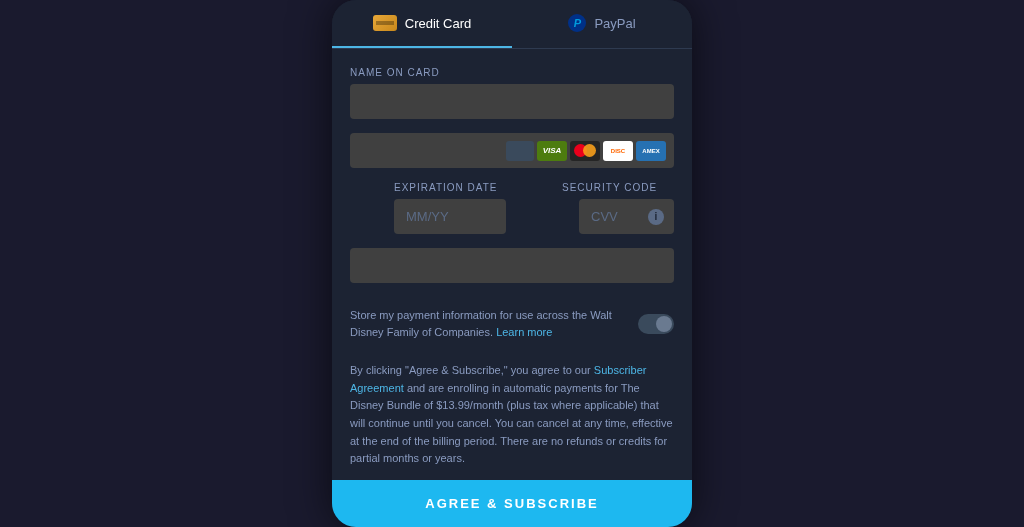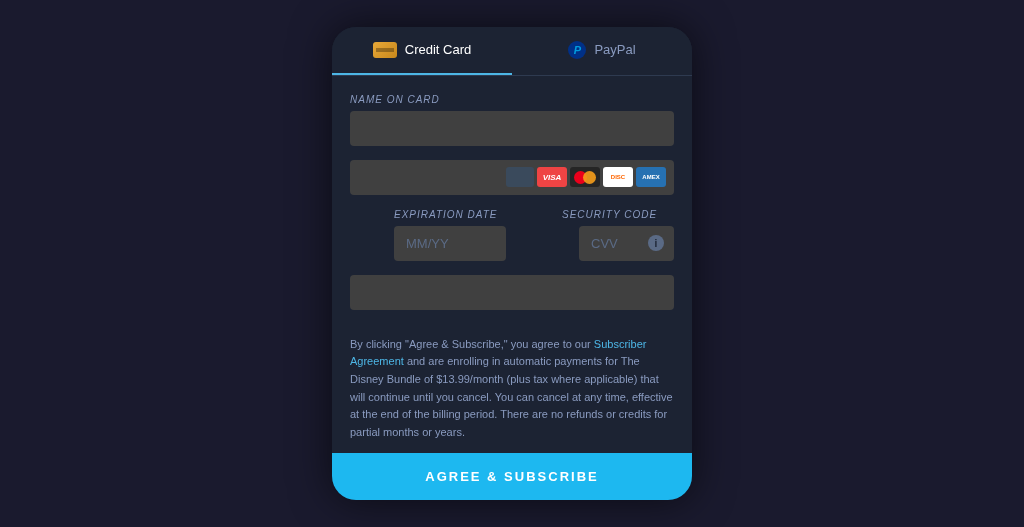--- a/index.html
+++ b/index.html
@@ -97,21 +97,20 @@
       margin-bottom: 14px;
     }
 
     .form-label {
       font-size: 10px;
       color: #8a9bc0;
       letter-spacing: 1px;
       text-transform: uppercase;
       margin-bottom: 6px;
       display: block;
-      font-style: italic;
     }
 
     .form-input {
       width: 100%;
       background: #404040;
       border: none;
       border-radius: 4px;
       padding: 10px 12px;
       color: #ffffff;
       font-size: 13px;
@@ -170,21 +169,21 @@
       position: absolute;
       right: 4px;
       width: 13px;
       height: 13px;
       background: #f79e1b;
       border-radius: 50%;
       opacity: 0.9;
     }
 
     .card-icon-visa {
-      background: #ef4444;
+      background: #4d7c0f;
       color: #ffffff;
       font-size: 8px;
       font-weight: 900;
       font-style: italic;
     }
 
     .card-icon-discover {
       background: #ffffff;
       color: #ff6600;
       font-size: 6px;
@@ -364,20 +363,27 @@
           </div>
         </div>
       </div>
 
       <div class="form-group">
         <input type="text" class="form-input" placeholder="" style="">
       </div>
 
     </div>
 
+    <div class="toggle-row">
+      <div class="toggle-text">
+        <span>Store my payment information for use across the Walt Disney Family of Companies.</span>
+        <a href="#">Learn more</a>
+      </div>
+      <div class="toggle-switch"></div>
+    </div>
 
     <div class="legal-area">
       <span>By clicking "Agree &amp; Subscribe," you agree to our</span>
       <a href="#">Subscriber Agreement</a>
       <span>and are enrolling in automatic payments for The Disney Bundle of $13.99/month (plus tax where applicable) that will continue until you cancel. You can cancel at any time, effective at the end of the billing period. There are no refunds or credits for partial months or years.</span>
     </div>
 
     <button class="subscribe-btn">AGREE &amp; SUBSCRIBE</button>
 
   </div>

